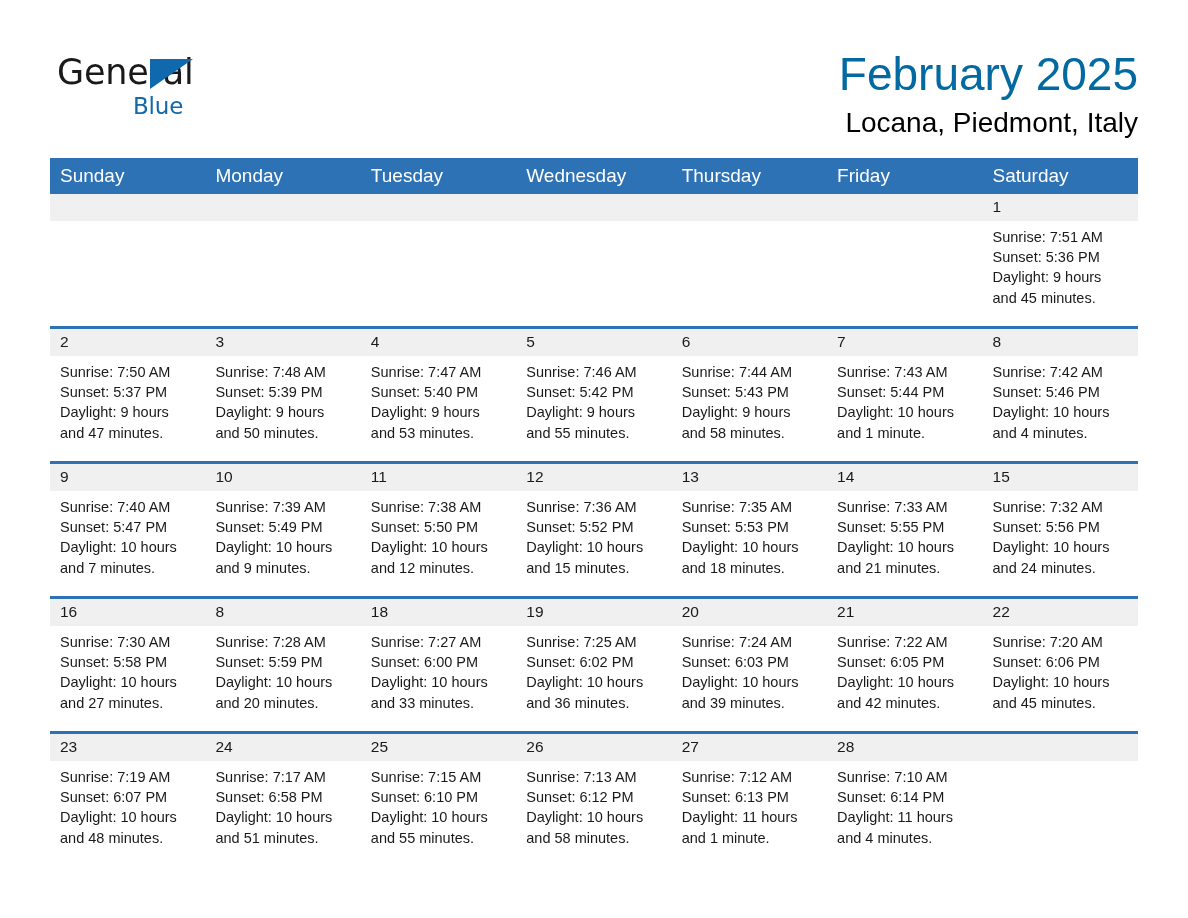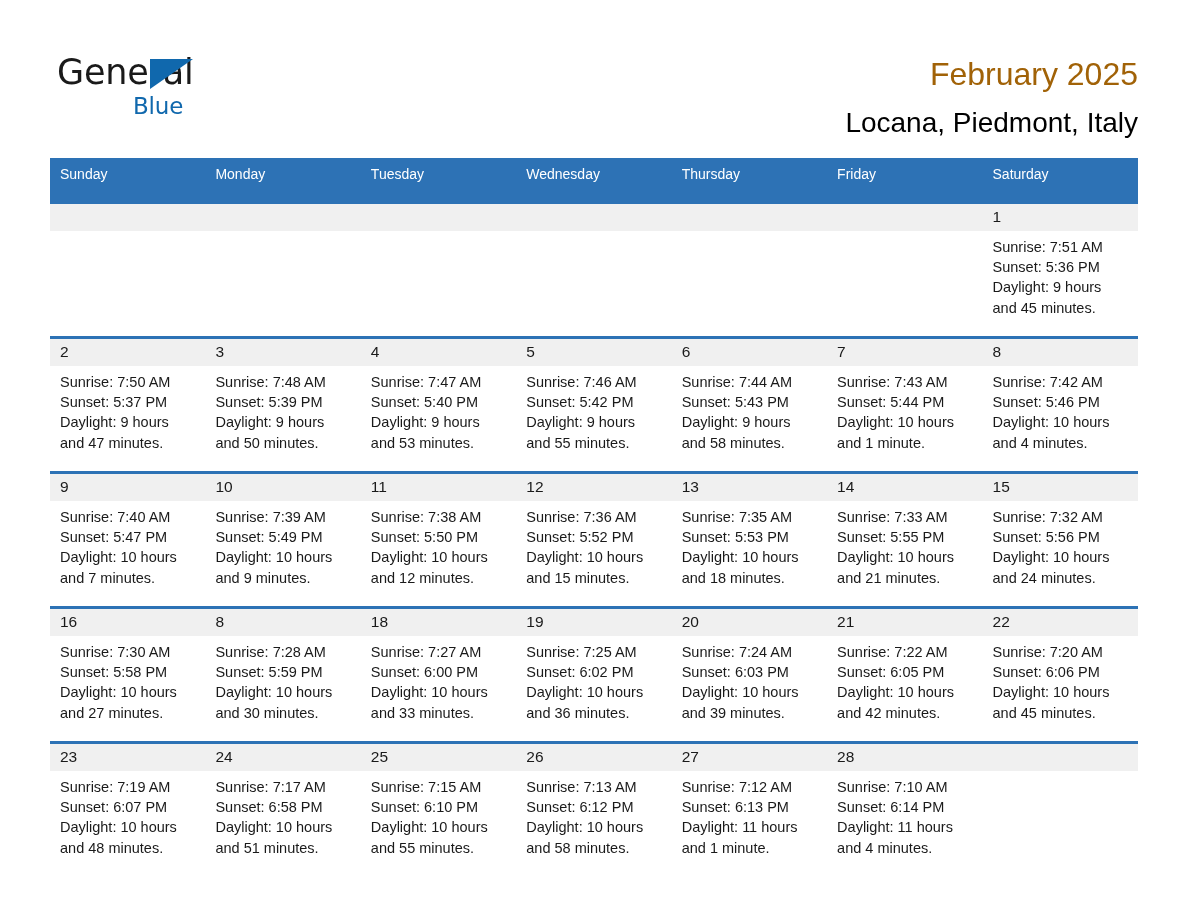--- a/index.html
+++ b/index.html
@@ -67,23 +67,23 @@
     font-weight: 400;
     line-height: 40px;
   }
   .title-block {
     position: absolute;
     right: 50px;
     top: 48px;
     text-align: right;
   }
   .month-title {
-    font-size: 32px;
+    font-size: 46px;
     font-weight: 400;
-    color: #a16207;
+    color: #0369a1;
     line-height: 52px;
     white-space: nowrap;
   }
   .location-title {
     font-size: 28px;
     font-weight: 400;
     color: #000;
     line-height: 30px;
     margin-top: 8px;
     white-space: nowrap;
@@ -94,24 +94,24 @@
     position: absolute;
     left: 50px;
     top: 158px;
     width: 1088px;
     border-collapse: collapse;
     table-layout: fixed;
   }
   .calendar th {
     background: #2d72b5;
     color: #ffffff;
-    font-size: 14px;
+    font-size: 19px;
     font-weight: 400;
     text-align: left;
-    padding: 7px 0 22px 10px;
+    padding: 7px 0 7px 10px;
     height: 17px;
     border: none;
   }
   .calendar td {
     vertical-align: top;
     padding: 0;
     border: none;
     border-top: 3px solid #2d72b5;
     height: 132px;
     background: #ffffff;
@@ -344,21 +344,21 @@
               <div>Daylight: 10 hours</div>
               <div>and 27 minutes.</div>
             </div>
           </td>
           <td>
             <div class="daynum">8</div>
             <div class="cell-body">
               <div>Sunrise: 7:28 AM</div>
               <div>Sunset: 5:59 PM</div>
               <div>Daylight: 10 hours</div>
-              <div>and 30 minutes.</div>
+              <div>and 20 minutes.</div>
             </div>
           </td>
           <td>
             <div class="daynum">18</div>
             <div class="cell-body">
               <div>Sunrise: 7:27 AM</div>
               <div>Sunset: 6:00 PM</div>
               <div>Daylight: 10 hours</div>
               <div>and 33 minutes.</div>
             </div>

